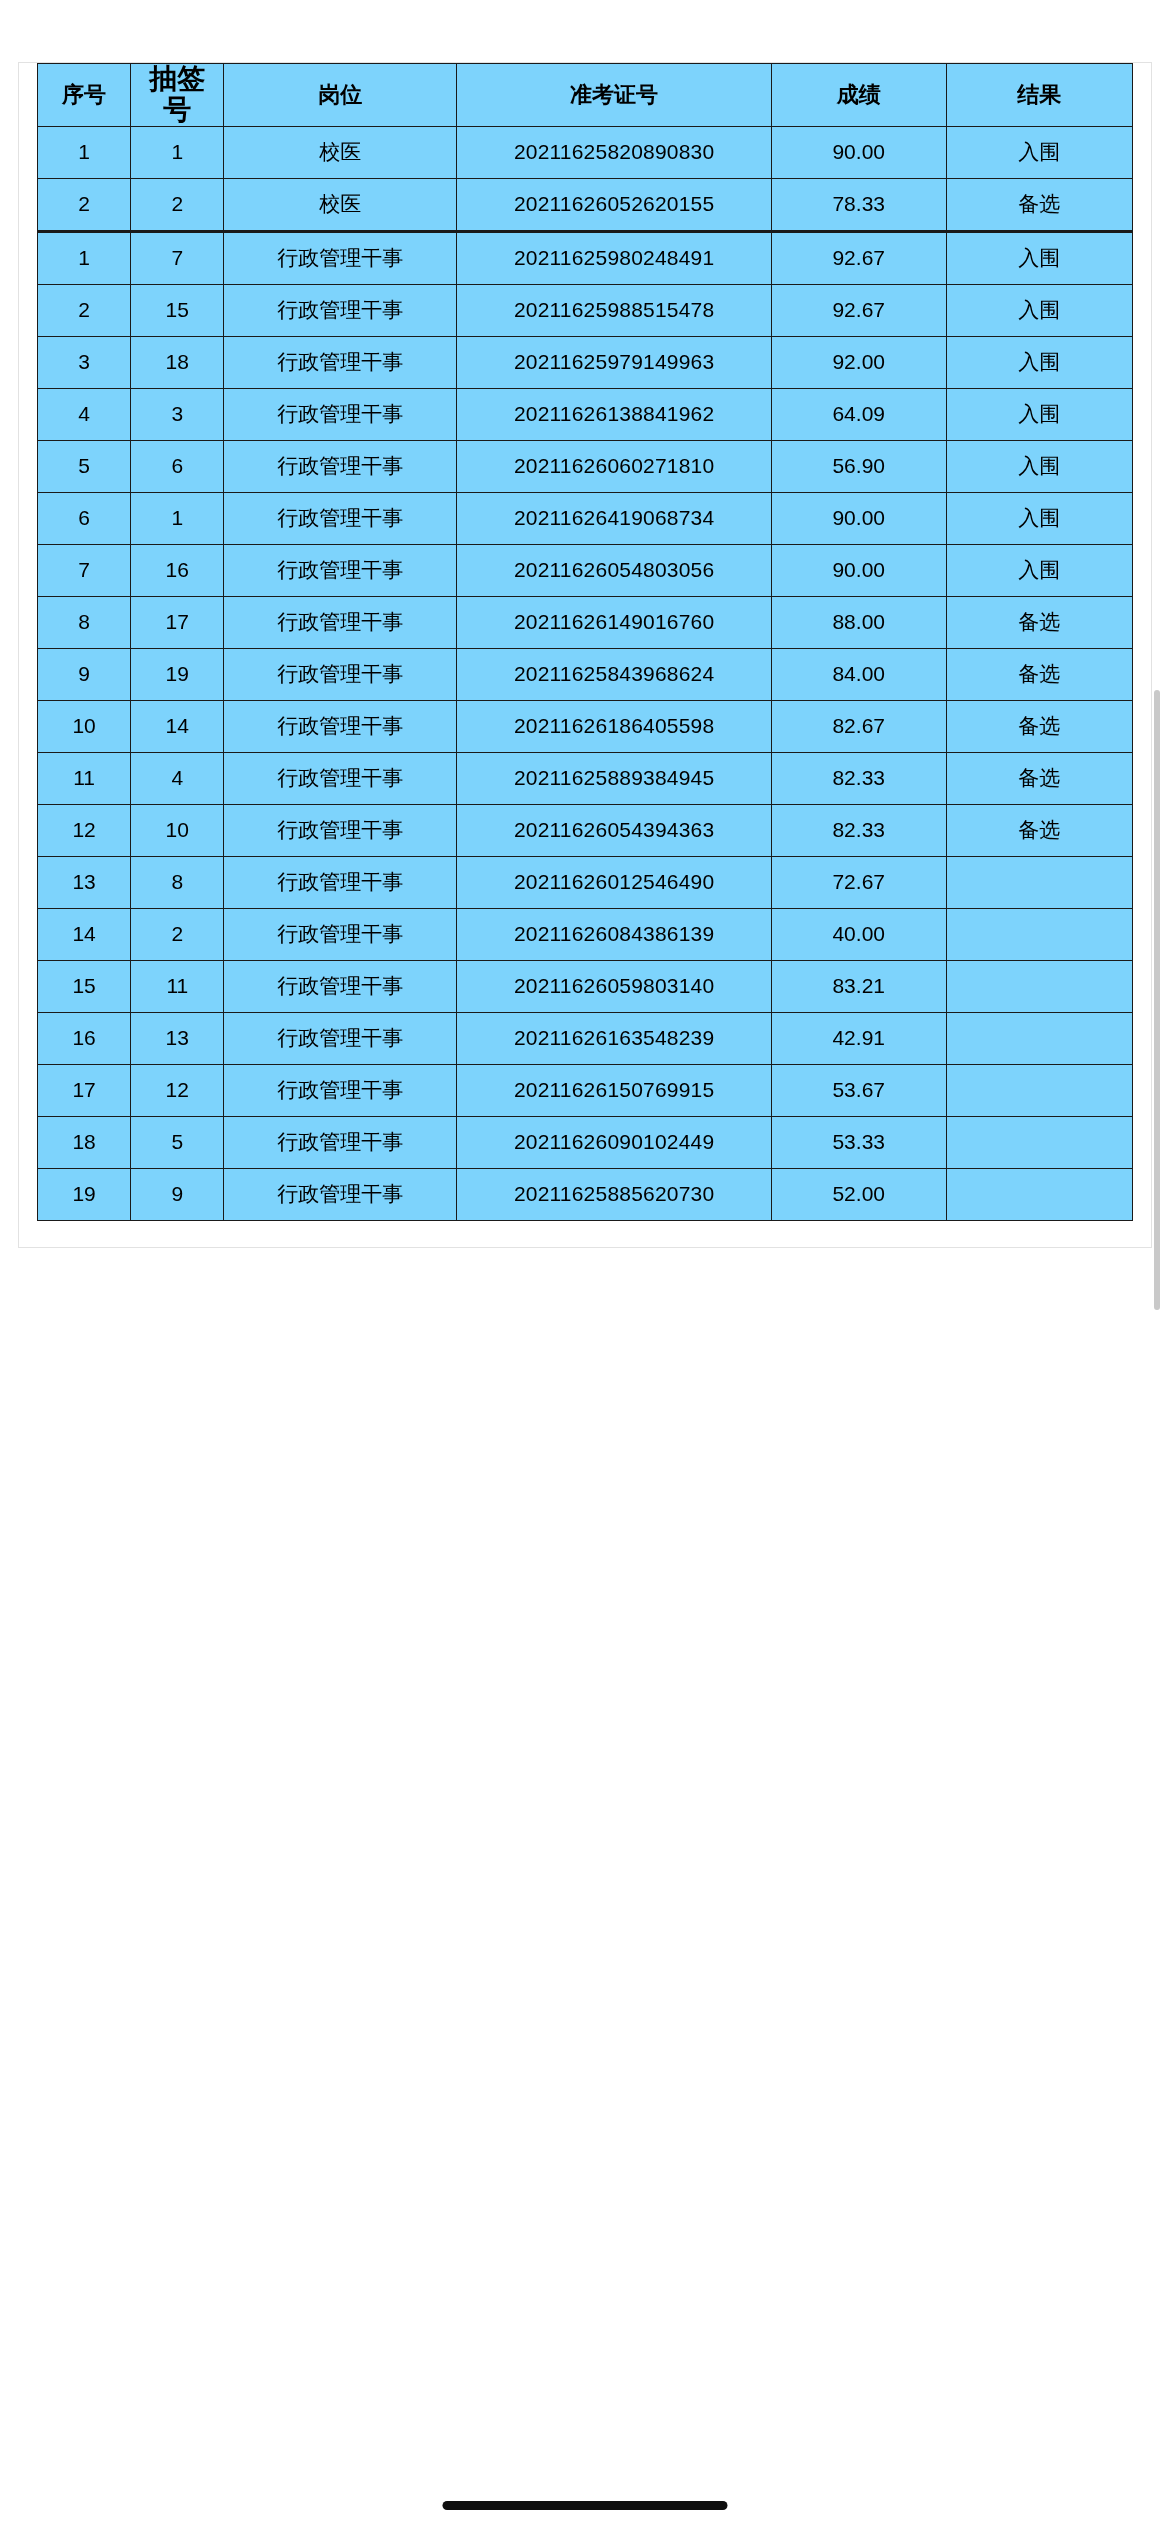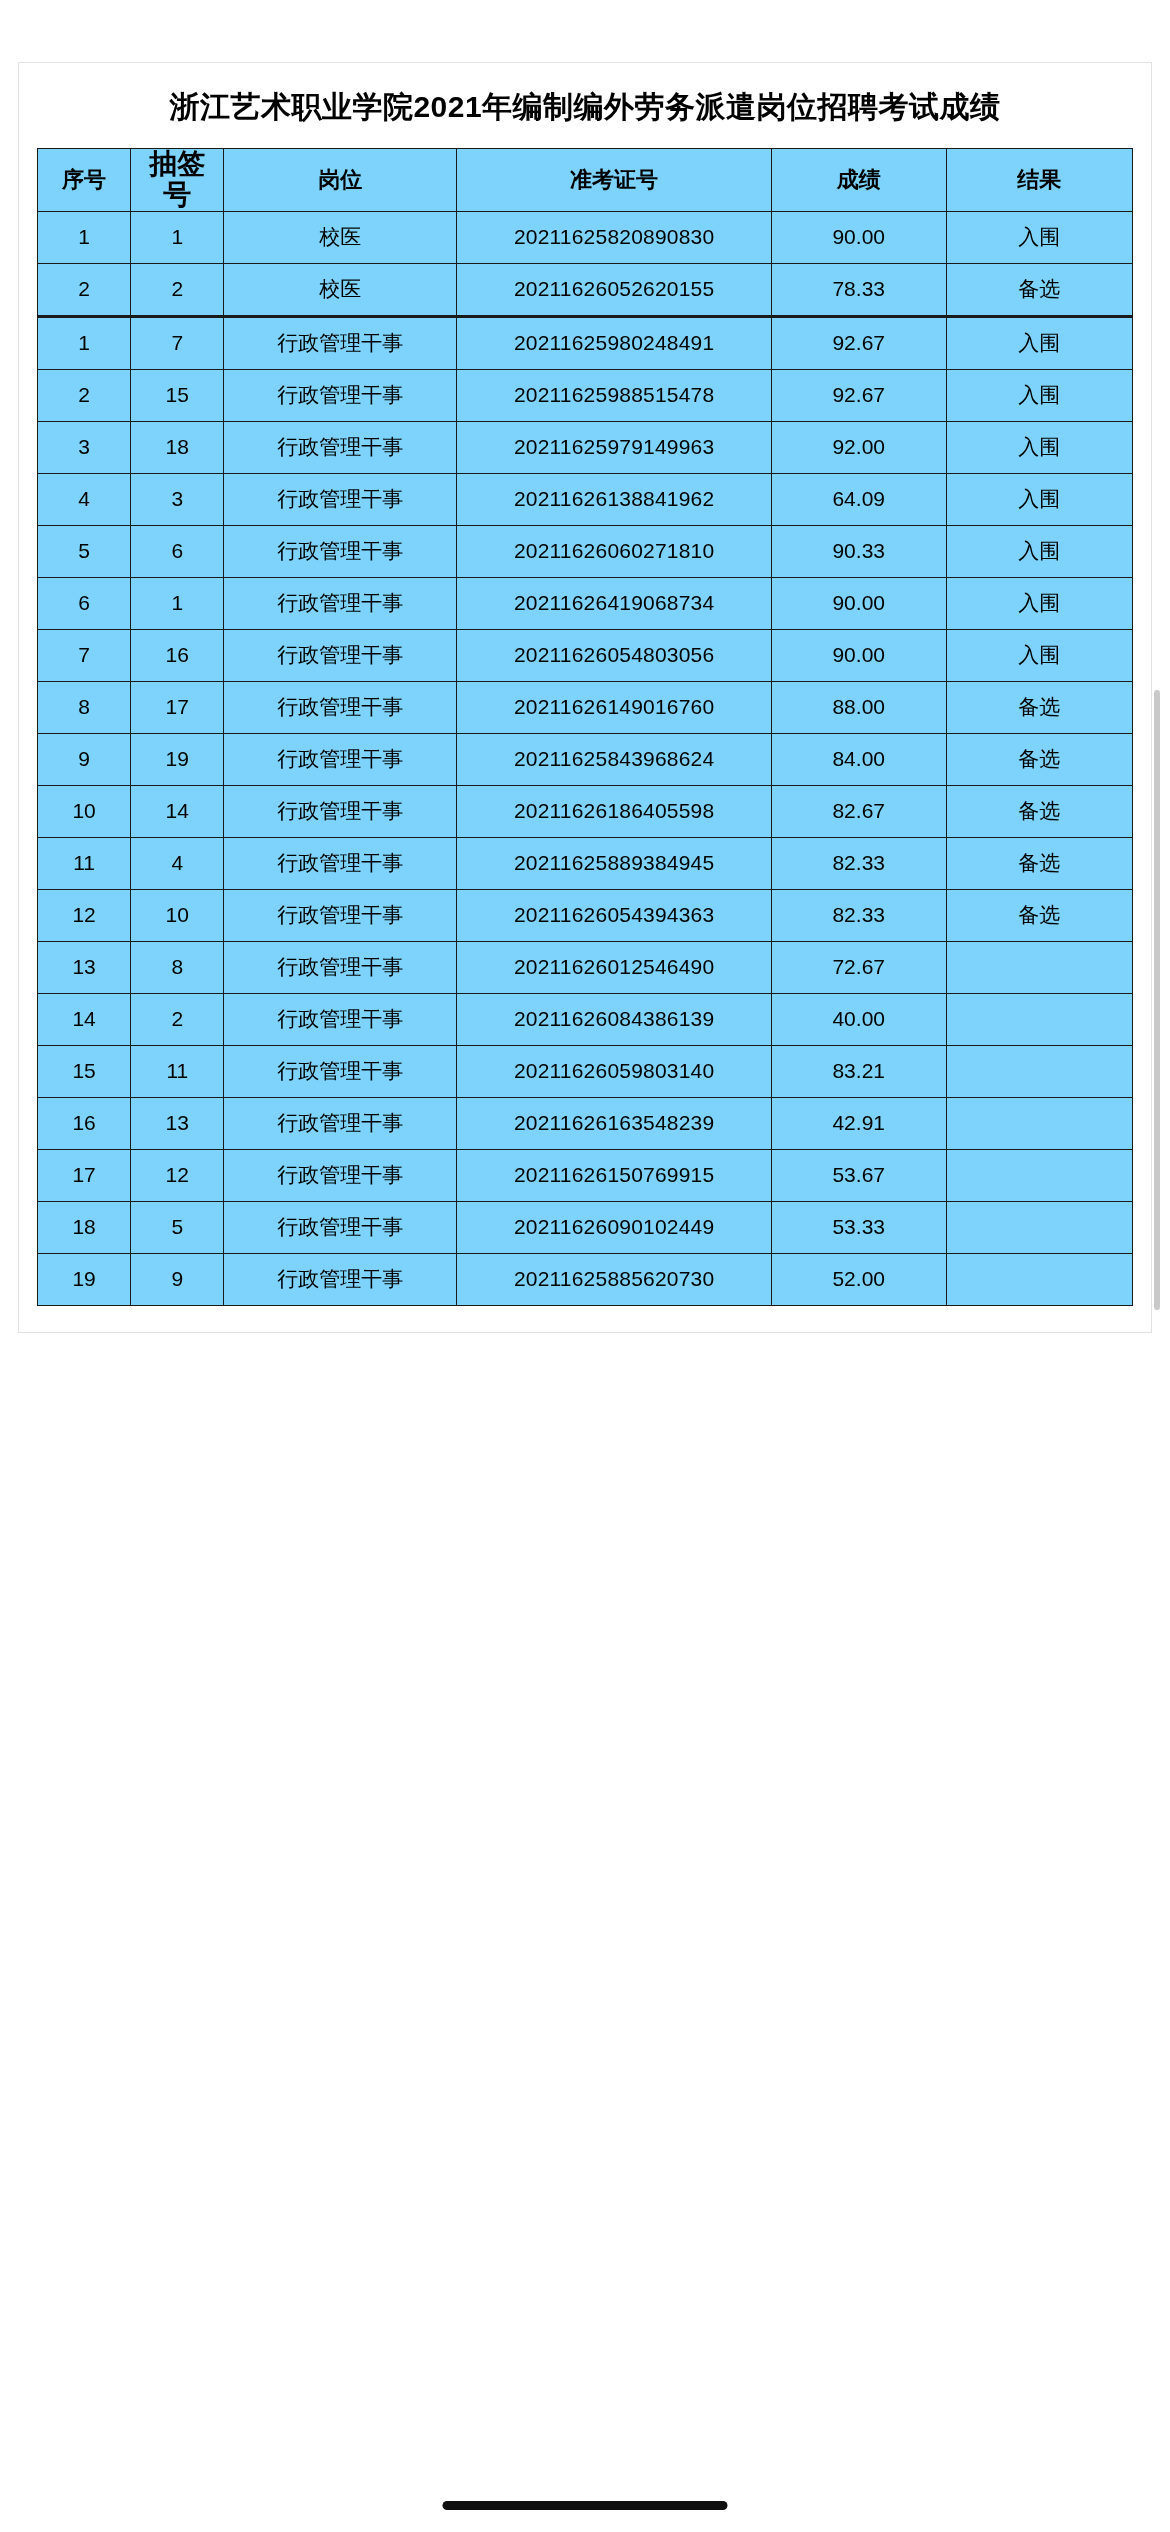--- a/index.html
+++ b/index.html
@@ -128,21 +128,20 @@
     border-radius: 5px;
   }
 </style>
 </head>
 <body>
 
 <div class="page">
 
   <div class="doc-card">
 
-    <div class="doc-title">浙江艺术职业学院2021年编制编外劳务派遣岗位招聘考试成绩</div>
 
     <div class="table-wrap">
       <table class="score-table">
         <colgroup>
           <col class="c-seq">
           <col class="c-draw">
           <col class="c-post">
           <col class="c-ticket">
           <col class="c-score">
           <col class="c-result">
@@ -207,21 +206,21 @@
               <td class="post">行政管理干事</td>
               <td class="ticket">20211626138841962</td>
               <td>64.09</td>
               <td>入围</td>
             </tr>
             <tr>
               <td>5</td>
               <td>6</td>
               <td class="post">行政管理干事</td>
               <td class="ticket">20211626060271810</td>
-              <td>90.33</td>
+              <td>56.90</td>
               <td>入围</td>
             </tr>
             <tr>
               <td>6</td>
               <td>1</td>
               <td class="post">行政管理干事</td>
               <td class="ticket">20211626419068734</td>
               <td>90.00</td>
               <td>入围</td>
             </tr>

